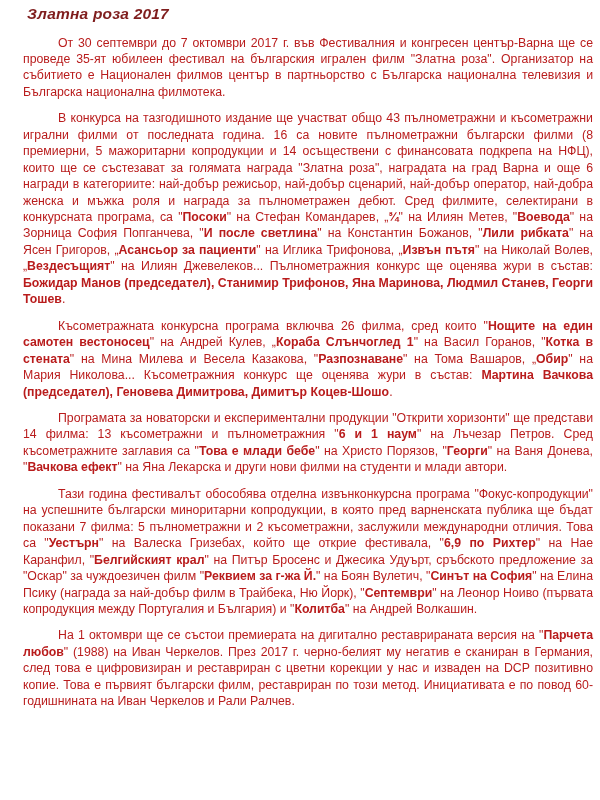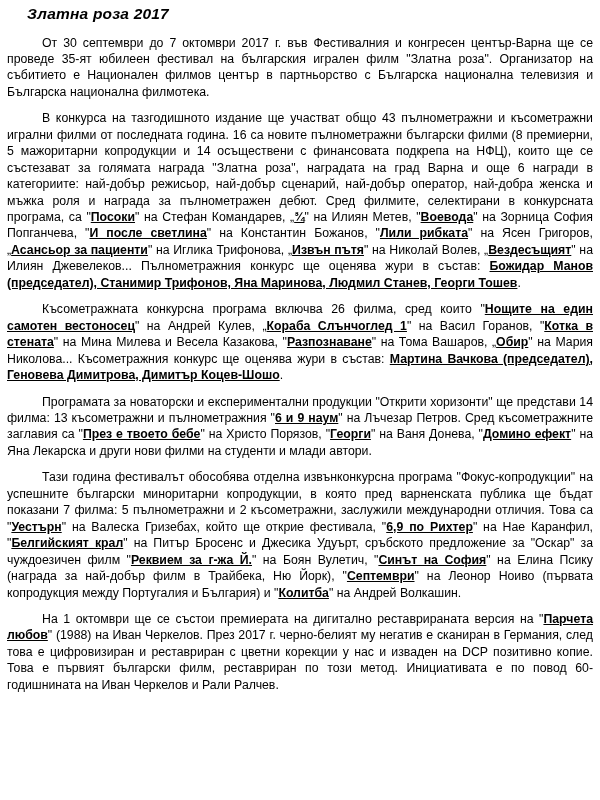--- a/index.html
+++ b/index.html
@@ -33,48 +33,47 @@
     margin: 0;
     padding: 6px 0 0 27px;
     letter-spacing: 0.2px;
     white-space: nowrap;
   }
   .body-copy {
     padding: 0 7px 0 7px;
     margin-top: 13px;
   }
   p.para {
-    margin: 0 0 10px 0;
+    margin: 0 0 10px 16px;
     text-align: justify;
     text-indent: 35px;
     font-size: 12.3px;
     line-height: 16.45px;
     font-family: "Liberation Sans", sans-serif;
-    color: #000000;
+    color: #b91c1c;
     -webkit-font-smoothing: none;
   }
   p.para:last-child {
     margin-bottom: 0;
   }
   p.para b {
     font-weight: bold;
-    text-decoration: underline;
   }
 </style>
 </head>
 <body style="background: rgb(255, 255, 255);">
 
 <div class="page">
 
-  <h1 class="doc-title" style="color: #000000;">Златна роза 2017</h1>
+  <h1 class="doc-title" style="color: #7f1d1d;">Златна роза 2017</h1>
 
   <div class="body-copy">
 
     <p class="para">От 30 септември до 7 октомври 2017 г. във Фестивалния и конгресен център-Варна ще се проведе 35-ят юбилеен фестивал на българския игрален филм "Златна роза". Организатор на събитието е Национален филмов център в партньорство с Българска национална телевизия и Българска национална филмотека.</p>
     <p class="para">В конкурса на тазгодишното издание ще участват общо 43 пълнометражни и късометражни игрални филми от последната година. 16 са новите пълнометражни български филми (8 премиерни, 5 мажоритарни копродукции и 14 осъществени с финансовата подкрепа на НФЦ), които ще се състезават за голямата награда "Златна роза", наградата на град Варна и още 6 награди в категориите: най-добър режисьор, най-добър сценарий, най-добър оператор, най-добра женска и мъжка роля и награда за пълнометражен дебют. Сред филмите, селектирани в конкурсната програма, са "<b>Посоки</b>" на Стефан Командарев, „<b>¾</b>" на Илиян Метев, "<b>Воевода</b>" на Зорница София Попганчева, "<b>И после светлина</b>" на Константин Божанов, "<b>Лили рибката</b>" на Ясен Григоров, „<b>Асансьор за пациенти</b>" на Иглика Трифонова, „<b>Извън пътя</b>" на Николай Волев, „<b>Вездесъщият</b>" на Илиян Джевелеков... Пълнометражния конкурс ще оценява жури в състав: <b>Божидар Манов (председател), Станимир Трифонов, Яна Маринова, Людмил Станев, Георги Тошев</b>.</p>
     <p class="para">Късометражната конкурсна програма включва 26 филма, сред които "<b>Нощите на един самотен вестоносец</b>" на Андрей Кулев, „<b>Кораба Слънчоглед 1</b>" на Васил Горанов, "<b>Котка в стената</b>" на Мина Милева и Весела Казакова, "<b>Разпознаване</b>" на Тома Вашаров, „<b>Обир</b>" на Мария Николова... Късометражния конкурс ще оценява жури в състав: <b>Мартина Вачкова (председател), Геновева Димитрова, Димитър Коцев-Шошо</b>.</p>
-    <p class="para">Програмата за новаторски и експериментални продукции "Открити хоризонти" ще представи 14 филма: 13 късометражни и пълнометражния "<b>6 и 9 наум</b>" на Лъчезар Петров. Сред късометражните заглавия са "<b>През е твоето бебе</b>" на Христо Порязов, "<b>Георги</b>" на Ваня Донева, "<b>Домино ефект</b>" на Яна Лекарска и други нови филми на студенти и млади автори.</p>
+    <p class="para">Програмата за новаторски и експериментални продукции "Открити хоризонти" ще представи 14 филма: 13 късометражни и пълнометражния "<b>6 и 1 наум</b>" на Лъчезар Петров. Сред късометражните заглавия са "<b>Това е млади бебе</b>" на Христо Порязов, "<b>Георги</b>" на Ваня Донева, "<b>Вачкова ефект</b>" на Яна Лекарска и други нови филми на студенти и млади автори.</p>
     <p class="para">Тази година фестивалът обособява отделна извънконкурсна програма "Фокус-копродукции" на успешните български миноритарни копродукции, в която пред варненската публика ще бъдат показани 7 филма: 5 пълнометражни и 2 късометражни, заслужили международни отличия. Това са "<b>Уестърн</b>" на Валеска Гризебах, който ще открие фестивала, "<b>6,9 по Рихтер</b>" на Нае Каранфил, "<b>Белгийският крал</b>" на Питър Бросенс и Джесика Удуърт, сръбското предложение за "Оскар" за чуждоезичен филм "<b>Реквием за г-жа Й.</b>" на Боян Вулетич, "<b>Синът на София</b>" на Елина Псику (награда за най-добър филм в Трайбека, Ню Йорк), "<b>Септември</b>" на Леонор Ноиво (първата копродукция между Португалия и България) и "<b>Колитба</b>" на Андрей Волкашин.</p>
     <p class="para">На 1 октомври ще се състои премиерата на дигитално реставрираната версия на "<b>Парчета любов</b>" (1988) на Иван Черкелов. През 2017 г. черно-белият му негатив е сканиран в Германия, след това е цифровизиран и реставриран с цветни корекции у нас и изваден на DCP позитивно копие. Това е първият български филм, реставриран по този метод. Инициативата е по повод 60-годишнината на Иван Черкелов и Рали Ралчев.</p>
 
   </div>
 
 </div>
 
 </body></html>

